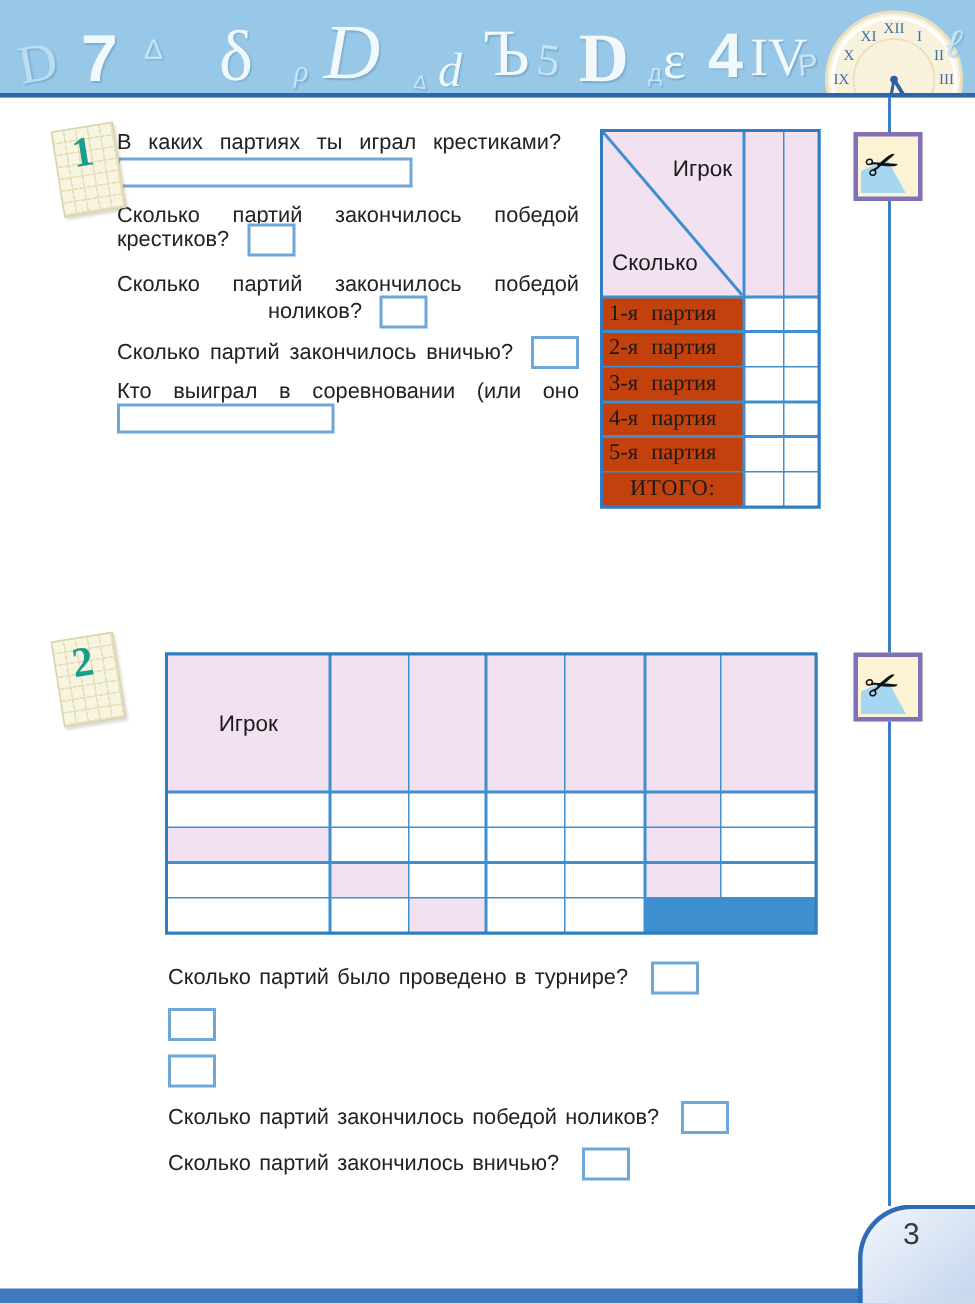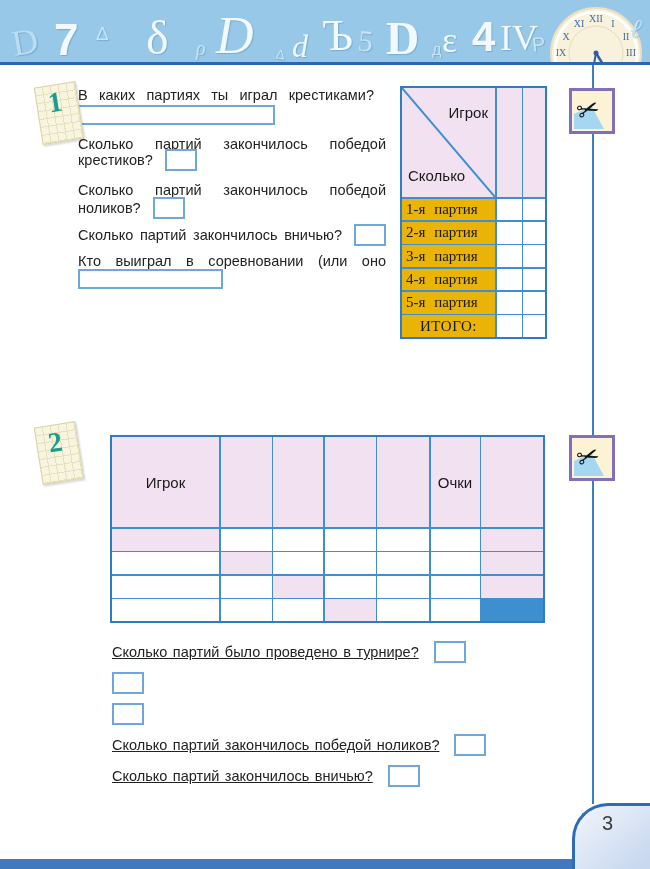--- a/index.html
+++ b/index.html
@@ -35,50 +35,50 @@
   
   .ex1{position:absolute;left:78px;top:84px;width:308px;font-size:14.5px;line-height:19px;}
   .ex1 .l{position:absolute;left:0;width:100%;}
   .jfull{text-align:justify;text-align-last:justify;}
   .e1l1{top:2px;width:296px !important;}
   .e1box1{position:absolute;top:21px;left:0;width:197px;height:20px;}
   .e1l2{top:51px;}
   .flexline{display:flex;align-items:center;gap:12px;height:24px;}
   .e1l3{top:64px;}
   .e1l4{top:97px;}
-  .e1l5{top:112px;}
+  .e1l5{top:112px;justify-content:center;}
   .e1l6{top:139px;}
   .e1l6 .stretch{flex:1;text-align:justify;text-align-last:justify;}
   .e1l7{top:168px;}
   .e1l8{top:183px;}
   .sbox{width:32px;height:22px;}
   .mbox{width:145px;height:20px;}
   
   .t1{position:absolute;left:400px;top:86px;width:147px;height:253px;box-sizing:border-box;
     display:grid;grid-template-columns:93px 25px 1fr;grid-template-rows:109px repeat(6,1fr);
     gap:1.5px;background:#3E8FD0;border:2px solid #2F7CC0;}
   .pc{background:#F1E1F1;}
   .wc{background:#ffffff;}
   .corner{position:relative;background:#F1E1F1;}
   .corner svg{position:absolute;left:0;top:0;width:100%;height:100%;}
   .cl-top{position:absolute;top:16px;right:7px;font-size:15px;color:#1a1a1a;}
   .cl-bot{position:absolute;bottom:13px;left:6px;font-size:15px;color:#1a1a1a;}
-  .t1lab{background:#eab308;font-family:"Liberation Serif",serif;font-size:15px;color:#1a1a1a;
+  .t1lab{background:#c2410c;font-family:"Liberation Serif",serif;font-size:15px;color:#1a1a1a;
     display:flex;align-items:center;padding-left:4px;word-spacing:5px;}
   .t1tot{justify-content:center;padding-left:0;letter-spacing:.5px;}
   
   .t2{position:absolute;left:110px;top:435px;width:435px;height:188px;box-sizing:border-box;
     display:grid;grid-template-columns:107px 51px 50px 51px 52px 49px 1fr;
     grid-template-rows:90px repeat(4,1fr);gap:1.5px;background:#3E8FD0;border:2px solid #2F7CC0;}
   .t2h{background:#F1E1F1;display:flex;align-items:center;justify-content:center;
     font-size:15px;color:#1a1a1a;}
   
   .ex2q{position:absolute;left:112px;top:640px;width:437px;font-size:14.5px;}
   .q2l{position:absolute;left:0;display:flex;align-items:center;gap:15px;height:24px;
-    word-spacing:1.5px;text-decoration:underline;}
+    word-spacing:1.5px;}
   .q2l:nth-of-type(1){top:0;}
   .q2l:nth-of-type(2){top:31px;}
   .q2l:nth-of-type(3){top:62px;}
   .q2l:nth-of-type(4){top:93px;}
   .q2l:nth-of-type(5){top:124px;}
   
   .bottom-bar{position:absolute;left:0;top:859px;width:650px;height:10px;background:#4179BE;z-index:2;}
   .tab{position:absolute;left:572px;top:803px;width:78px;height:66px;z-index:3;box-sizing:border-box;
     background:linear-gradient(140deg,#EEF2FA 10%,#C8D8EF 90%);
     border:3px solid #2E6DB4;border-right:none;border-bottom:none;border-radius:36px 0 0 0;}
@@ -211,23 +211,20 @@
 </div>
 
 <div class="t2" id="t2">
   <div class="t2h">
     <span>Игрок</span>
   </div>
   <div class="t2h"></div>
   <div class="t2h"></div>
   <div class="t2h"></div>
   <div class="t2h"></div>
-  <div class="t2h">
-    <span>Очки</span>
-  </div>
 
 <div class="pc"></div>
     <div class="pc"></div>
     <div class="wc"></div>
     <div class="wc"></div>
     <div class="wc"></div>
     <div class="wc"></div>
     <div class="wc"></div>
     <div class="pc"></div>
     <div class="wc"></div>

